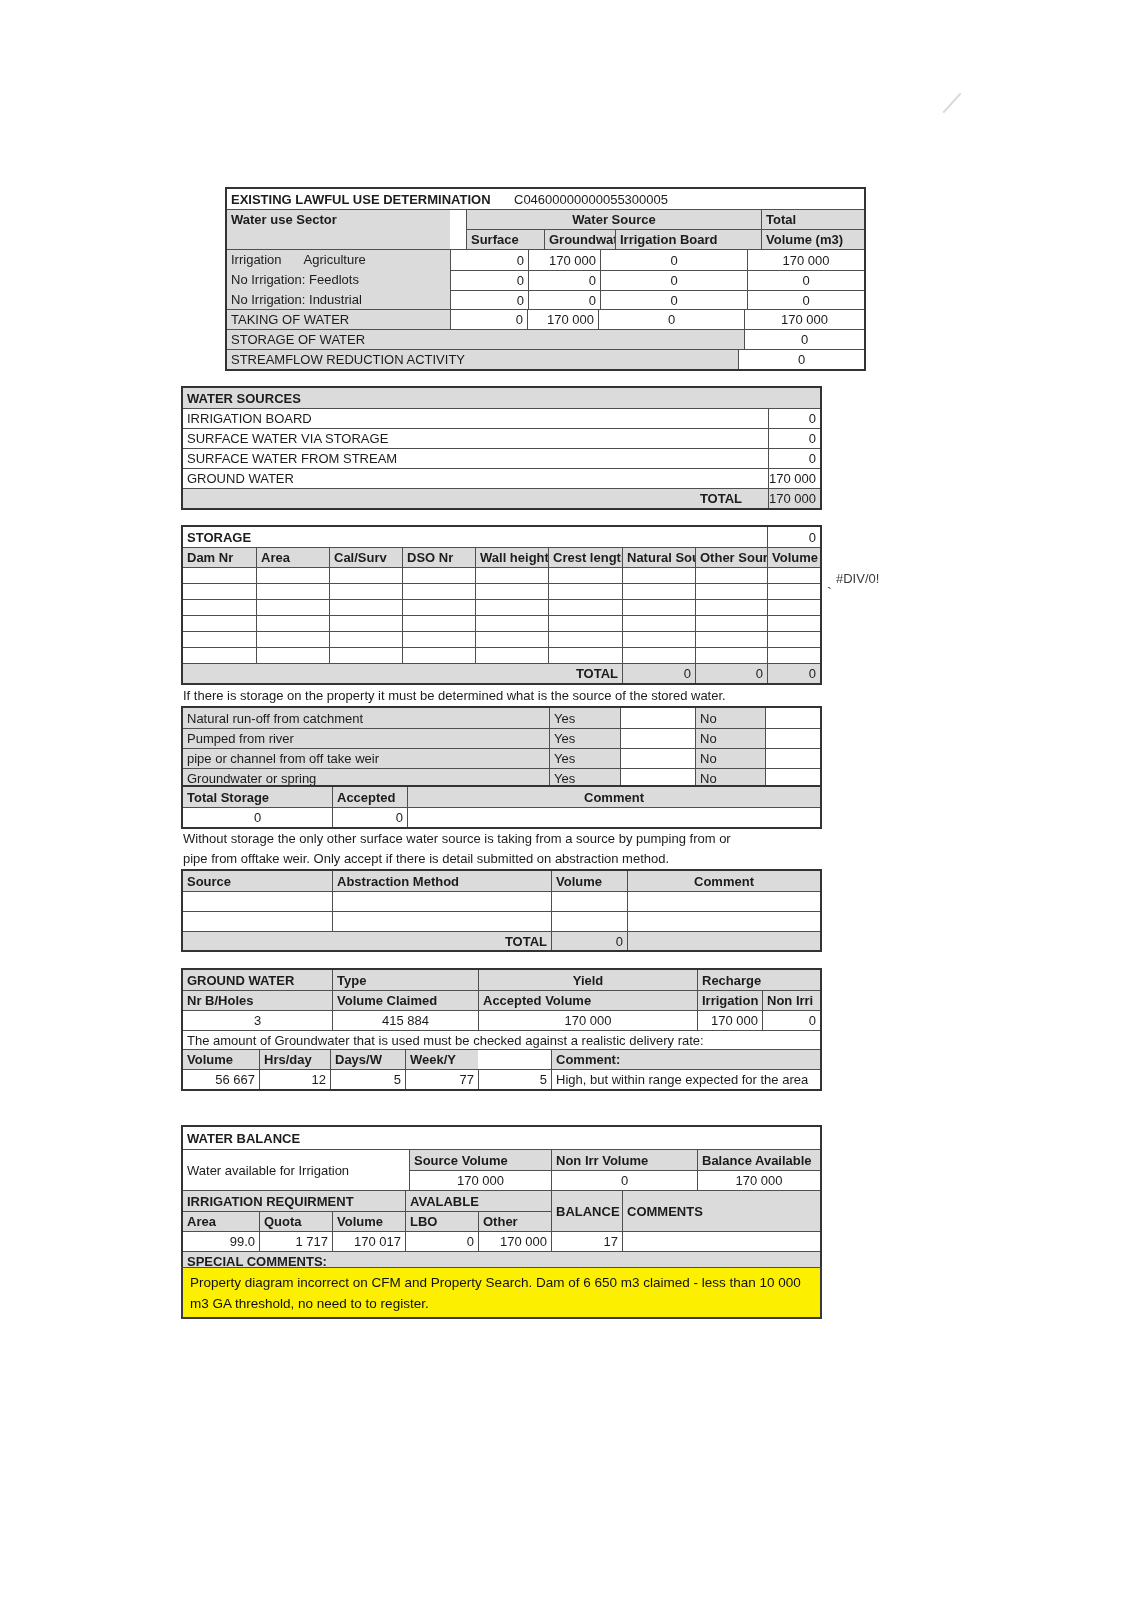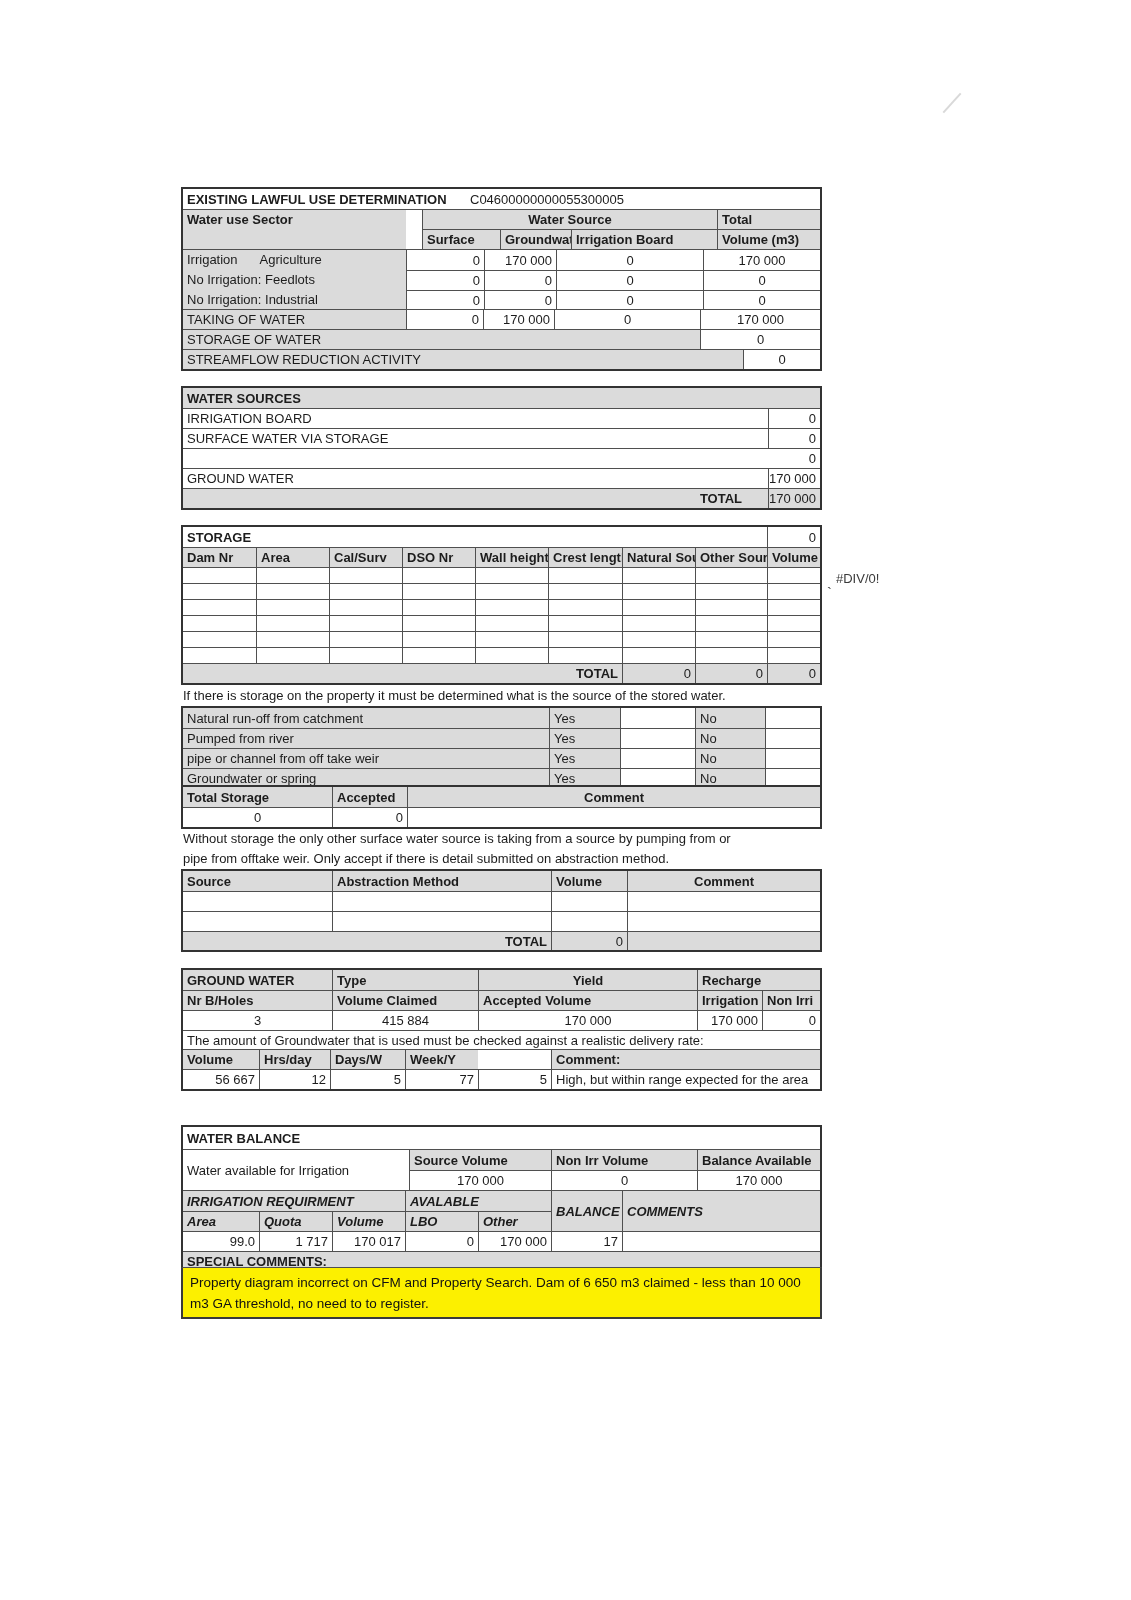--- a/index.html
+++ b/index.html
@@ -32,21 +32,21 @@
   .note{position:absolute;font-size:13px;color:#1c1c1c;white-space:nowrap;}
   .artifact{position:absolute;font-size:13px;color:#3a3a3a;}
   .yellow{position:absolute;left:181px;width:641px;box-sizing:border-box;background:#fcf000;
           border:2px solid #3a3a3a;border-top:1px solid #4f4f4f;padding:4px 7px 0 7px;
           font-size:13.5px;line-height:21px;color:#111;}
   .scratch{position:absolute;width:26px;height:2px;background:#d9d9d9;transform:rotate(-48deg);}
 </style>
 </head>
 <body>
 
-<div class="tbl" style="top:187px;">
+<div class="tbl" style="top:187px;margin-left:44px;">
   <div class="row">
     <div class="c b" style="width:283px;">EXISTING LAWFUL USE DETERMINATION</div>
     <div class="c fx" style="border-left:none;">C04600000000055300005</div>
   </div>
   <div class="row" style="height:40px;gap:16px;">
     <div class="c g b top" style="width:223px;">Water use Sector</div>
     <div class="fx bl" style="display:flex;flex-direction:column;">
       <div style="display:flex;height:20px;">
         <div class="c g b ct" style="width:294px;">Water Source</div>
         <div class="c g b fx">Total</div>
@@ -96,38 +96,39 @@
     <div class="c rt" style="width:77px;">0</div>
     <div class="c rt" style="width:71px;">170 000</div>
     <div class="c ct" style="width:146px;">0</div>
     <div class="c ct fx">170 000</div>
   </div>
   <div class="row">
     <div class="c g" style="width:517px;">STORAGE OF WATER</div>
     <div class="c ct fx">0</div>
   </div>
   <div class="row">
-    <div class="c g" style="width:560px;">STREAMFLOW REDUCTION ACTIVITY</div>
+    <div class="c g" style="width:511px;">STREAMFLOW REDUCTION ACTIVITY</div>
     <div class="c ct fx">0</div>
   </div>
 </div>
 
 <div class="tbl" style="top:386px;">
   <div class="row">
     <div class="c g b fx">WATER SOURCES</div>
   </div>
   <div class="row">
     <div class="c" style="width:585px;">IRRIGATION BOARD</div>
     <div class="c rt fx">0</div>
   </div>
   <div class="row">
     <div class="c" style="width:585px;">SURFACE WATER VIA STORAGE</div>
     <div class="c rt fx">0</div>
   </div>
   <div class="row">
+    <div class="c" style="width:585px;">SURFACE WATER FROM STREAM</div>
     <div class="c rt fx">0</div>
   </div>
   <div class="row">
     <div class="c" style="width:585px;">GROUND WATER</div>
     <div class="c rt fx">170 000</div>
   </div>
   <div class="row">
     <div class="c g b rt" style="width:585px;padding-right:26px;">TOTAL</div>
     <div class="c g rt fx">170 000</div>
   </div>
@@ -350,21 +351,21 @@
   </div>
   <div class="grow bt" style="grid-template-columns:226px 142px 146px 1fr;grid-template-rows:20px 20px;">
     <div class="gc top" style="grid-column:1/2;grid-row:1/3;">Water available for  Irrigation</div>
     <div class="gc g b gbl" style="grid-column:2;grid-row:1;">Source Volume</div>
     <div class="gc g b gbl" style="grid-column:3;grid-row:1;">Non Irr Volume</div>
     <div class="gc g b gbl" style="grid-column:4;grid-row:1;">Balance Available</div>
     <div class="gc gbl gbt" style="grid-column:2;grid-row:2;justify-content:center;">170 000</div>
     <div class="gc gbl gbt" style="grid-column:3;grid-row:2;justify-content:center;">0</div>
     <div class="gc gbl gbt" style="grid-column:4;grid-row:2;justify-content:center;">170 000</div>
   </div>
-  <div class="grow bt" style="grid-template-columns:76px 73px 73px 73px 73px 71px 1fr;grid-template-rows:20px 20px;font-style:italic;">
+  <div class="grow bt" style="grid-template-columns:76px 73px 73px 73px 73px 71px 1fr;grid-template-rows:20px 20px;">
     <div class="gc g b" style="grid-column:1/4;grid-row:1;">IRRIGATION REQUIRMENT</div>
     <div class="gc g b gbl" style="grid-column:4/6;grid-row:1;">AVALABLE</div>
     <div class="gc g b gbl top" style="grid-column:6;grid-row:1/3;">BALANCE</div>
     <div class="gc g b gbl top" style="grid-column:7;grid-row:1/3;">COMMENTS</div>
     <div class="gc g b gbt" style="grid-column:1;grid-row:2;">Area</div>
     <div class="gc g b gbl gbt" style="grid-column:2;grid-row:2;">Quota</div>
     <div class="gc g b gbl gbt" style="grid-column:3;grid-row:2;">Volume</div>
     <div class="gc g b gbl gbt" style="grid-column:4;grid-row:2;">LBO</div>
     <div class="gc g b gbl gbt" style="grid-column:5;grid-row:2;">Other</div>
   </div>

